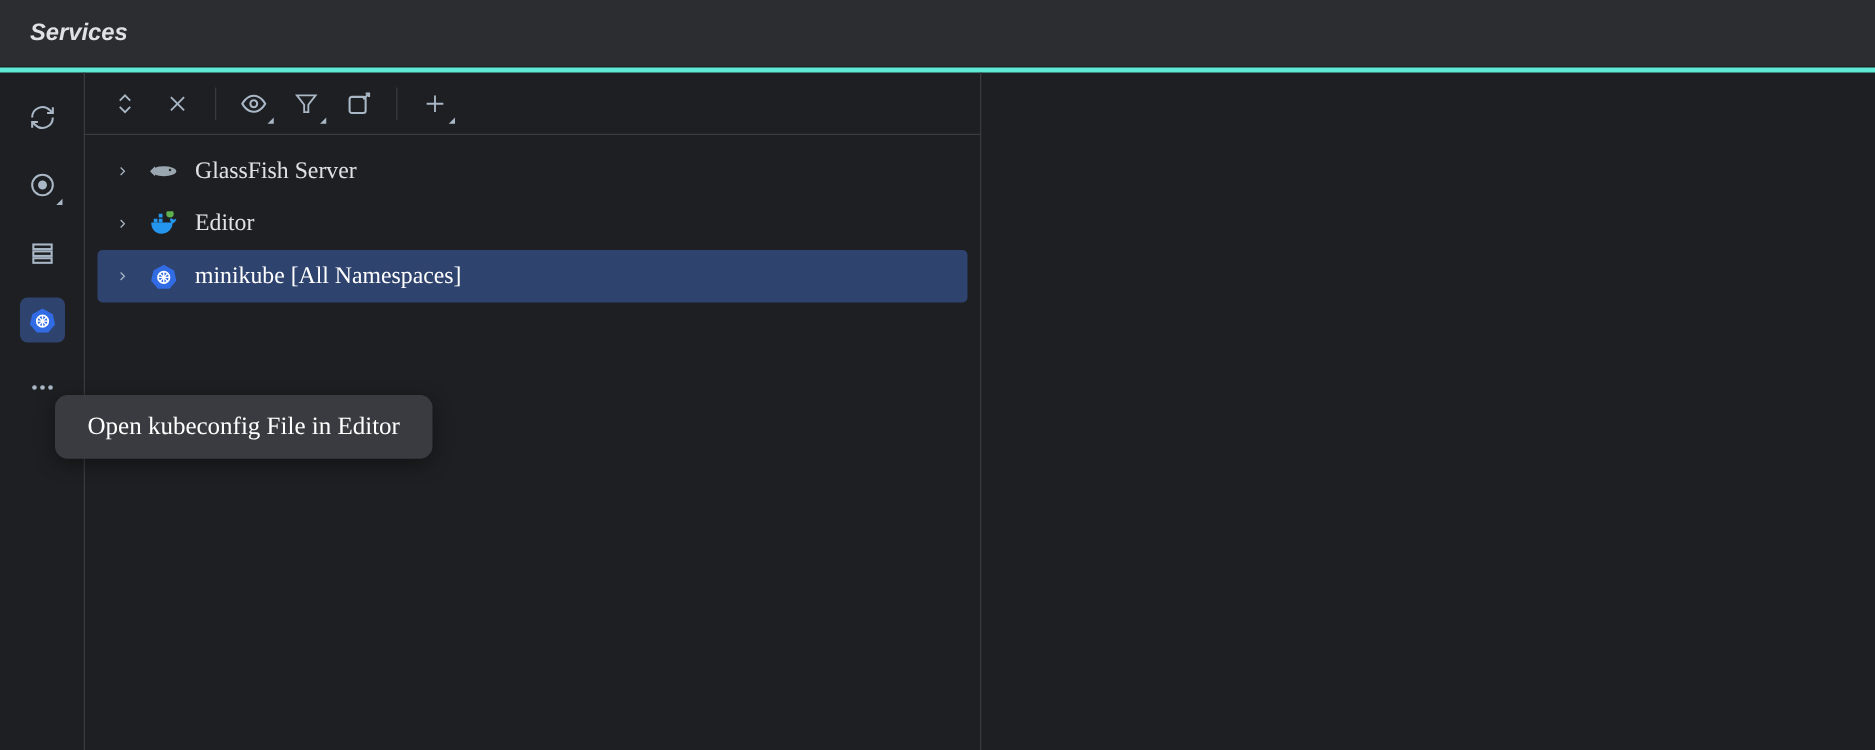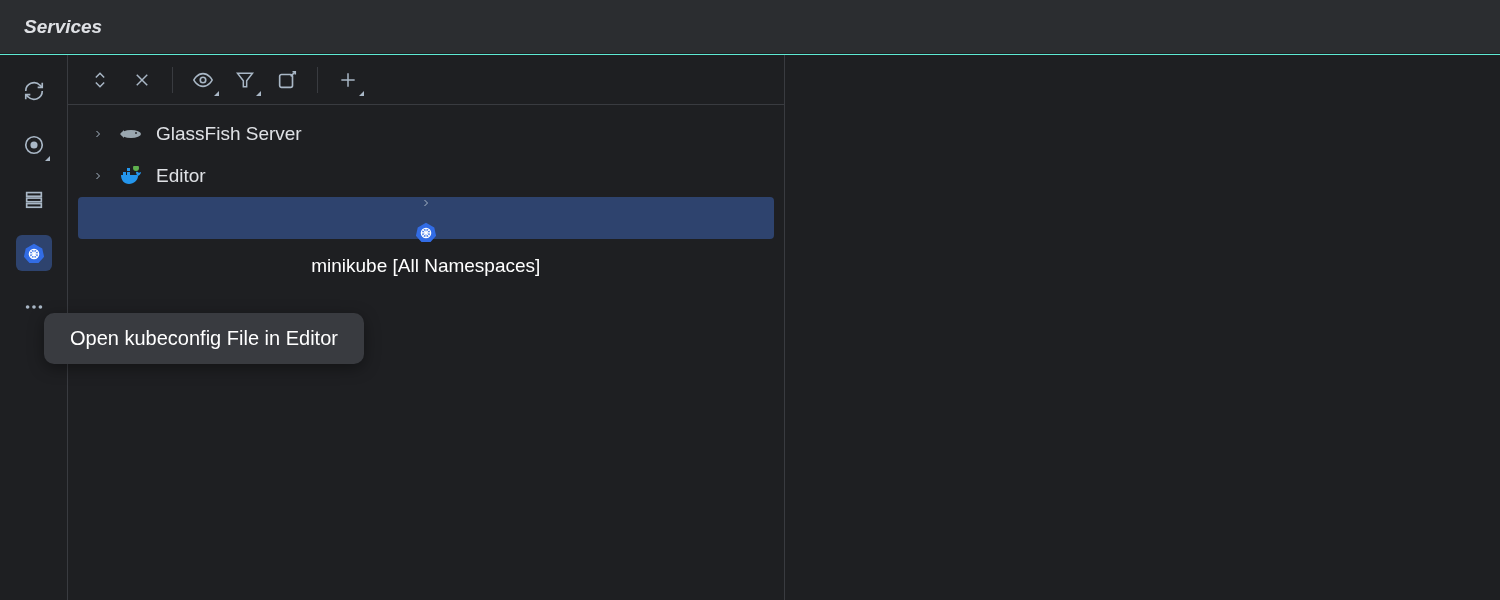--- a/index.html
+++ b/index.html
@@ -22,21 +22,22 @@
     font-style: italic;
   }
   .header-title {
     font-weight: 600;
     font-size: 19px;
     color: #dfe1e5;
   }
   .main {
     display: flex;
     height: calc(600px - 54px);
-    border-top: 1px solid #5eead4;
+    border-top: 4px solid #5eead4;
+    font-family: Liberation Serif, serif;
   }
   .left-rail {
     width: 68px;
     display: flex;
     flex-direction: column;
     align-items: center;
     padding-top: 18px;
     gap: 18px;
     border-right: 1px solid #393b40;
   }
@@ -97,21 +98,20 @@
     height: 42px;
     padding: 0 12px;
     border-radius: 4px;
     cursor: pointer;
     gap: 12px;
     font-size: 19px;
   }
   .tree-row.selected {
     background: #2e436e;
     color: #ffffff;
-    flex-direction: column;
   }
   .chevron { width: 16px; display:flex; align-items:center; justify-content:center; color:#a9b7c6;}
   .node-icon { width: 26px; height:26px; display:flex; align-items:center; justify-content:center; }
   .node-label { white-space: nowrap; }
   .popup {
     position: absolute;
     left: -24px;
     top: 258px;
     background: #393b40;
     color: #ffffff;

